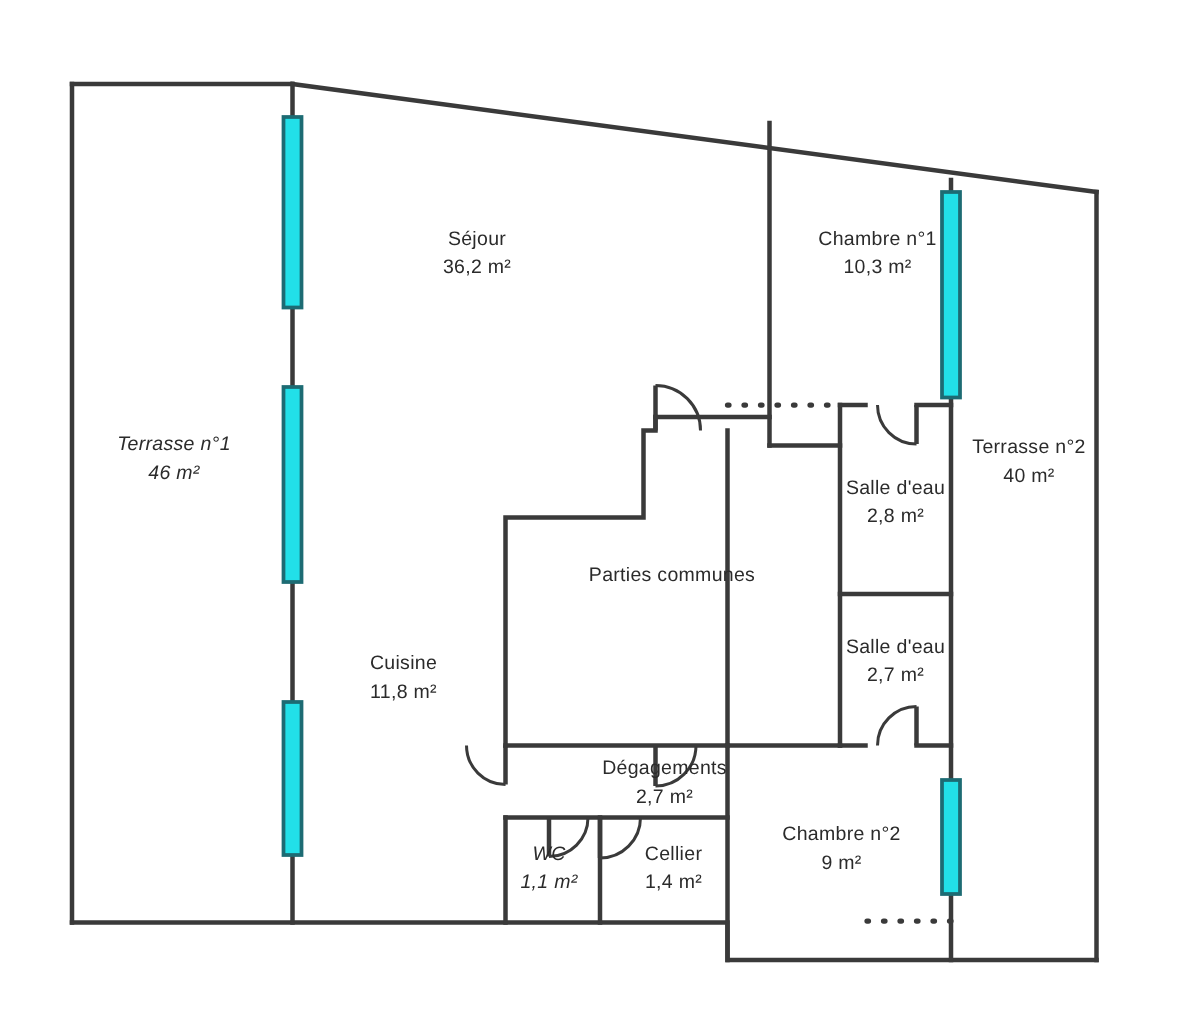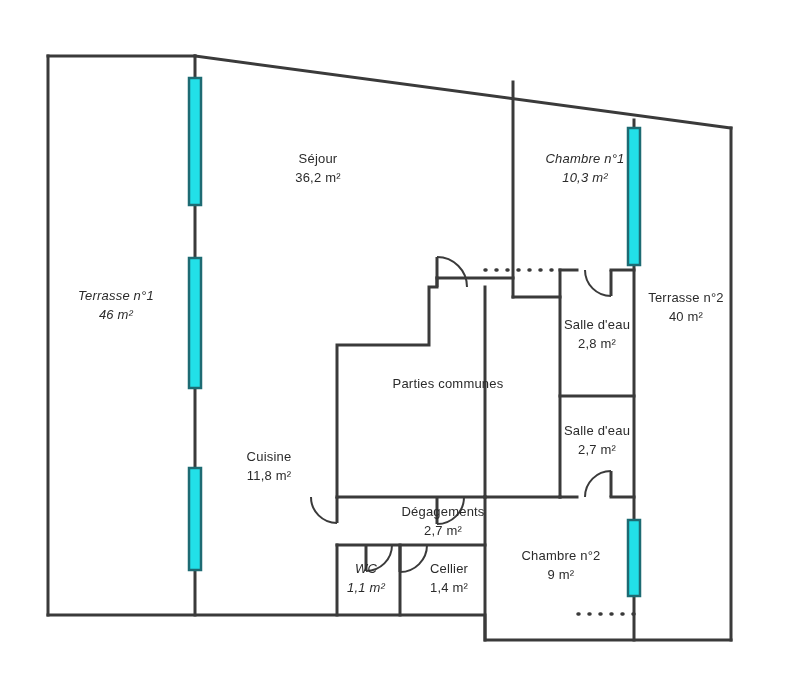--- a/index.html
+++ b/index.html
@@ -113,40 +113,40 @@
 
   <div id="labels-layer">
       <div class="room-label" style="left: 116px; top: 305px; font-style: italic;">
         <span class="room-name">Terrasse n°1</span>
         <span class="room-area">46  m²</span>
       </div>
       <div class="room-label" style="left: 318px; top: 168px;">
         <span class="room-name">Séjour</span>
         <span class="room-area">36,2  m²</span>
       </div>
-      <div class="room-label" style="left: 585px; top: 168px; font-style: italic;">
+      <div class="room-label" style="left: 585px; top: 168px;">
         <span class="room-name">Chambre n°1</span>
         <span class="room-area">10,3  m²</span>
       </div>
       <div class="room-label" style="left: 686px; top: 307px;">
         <span class="room-name">Terrasse n°2</span>
         <span class="room-area">40  m²</span>
       </div>
       <div class="room-label" style="left: 597px; top: 334px;">
         <span class="room-name">Salle d'eau</span>
         <span class="room-area">2,8  m²</span>
       </div>
       <div class="room-label" style="left: 597px; top: 440px;">
         <span class="room-name">Salle d'eau</span>
         <span class="room-area">2,7  m²</span>
       </div>
       <div class="room-label single" style="left: 448px; top: 383px;">
         <span class="room-name">Parties communes</span>
       </div>
-      <div class="room-label" style="left: 269px; top: 466px;">
+      <div class="room-label" style="left: 269px; top: 451px;">
         <span class="room-name">Cuisine</span>
         <span class="room-area">11,8  m²</span>
       </div>
       <div class="room-label" style="left: 423px; top: 521px; margin-left: 20px;">
         <span class="room-name">Dégagements</span>
         <span class="room-area">2,7  m²</span>
       </div>
       <div class="room-label" style="left: 366px; top: 578px; font-style: italic;">
         <span class="room-name">WC</span>
         <span class="room-area">1,1  m²</span>

